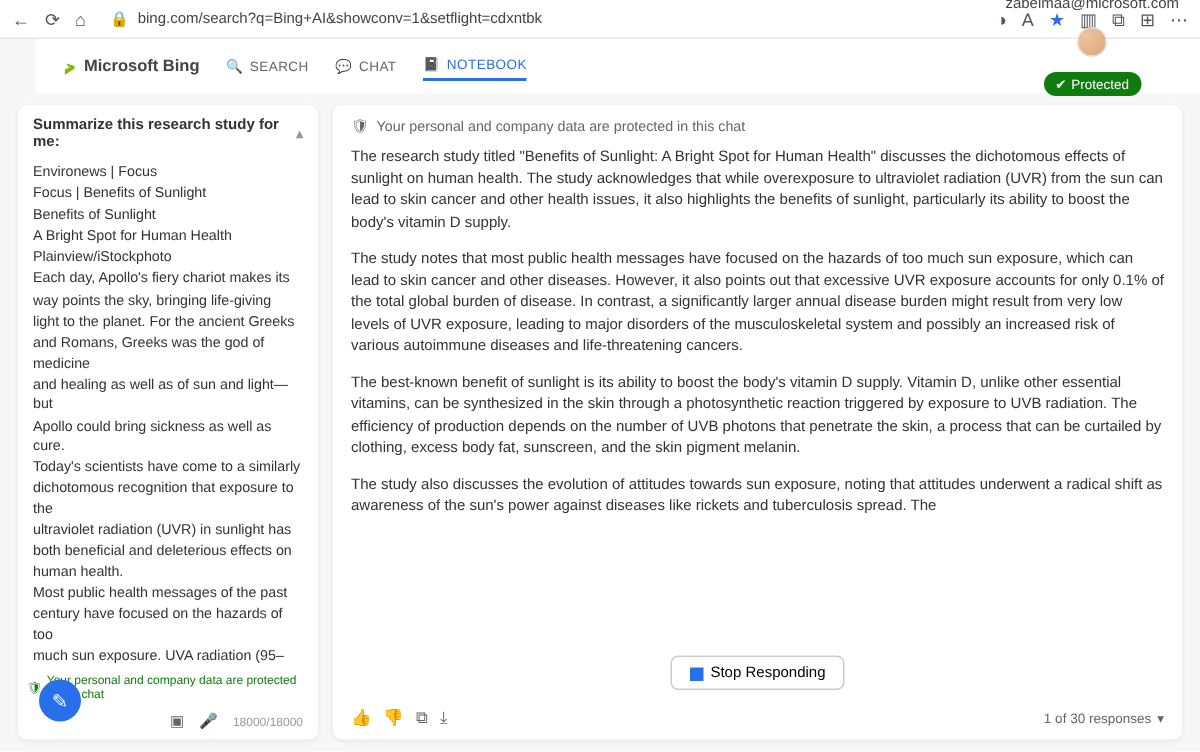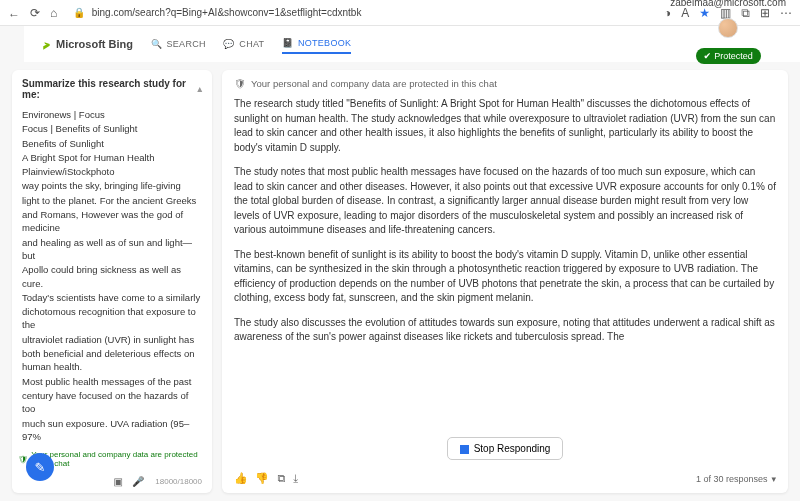--- a/index.html
+++ b/index.html
@@ -107,23 +107,24 @@
     <div class="left-head">
       <span>Summarize this research study for me:</span>
       <span class="caret icon">▴</span>
     </div>
     <div class="left-body" id="left-lines">
         <div>Environews | Focus</div>
         <div>Focus | Benefits of Sunlight</div>
         <div>Benefits of Sunlight</div>
         <div>A Bright Spot for Human Health</div>
         <div>Plainview/iStockphoto</div>
+        <div>Each day, Apollo's fiery chariot makes its</div>
         <div>way points the sky, bringing life-giving</div>
         <div>light to the planet. For the ancient Greeks</div>
-        <div>and Romans, However was the god of medicine</div>
+        <div>and Romans, Greeks was the god of medicine</div>
         <div>and healing as well as of sun and light—but</div>
         <div>Apollo could bring sickness as well as cure.</div>
         <div>Today's scientists have come to a similarly</div>
         <div>dichotomous recognition that exposure to the</div>
         <div>ultraviolet radiation (UVR) in sunlight has</div>
         <div>both beneficial and deleterious effects on human health.</div>
         <div>Most public health messages of the past</div>
         <div>century have focused on the hazards of too</div>
         <div>much sun exposure. UVA radiation (95–97%</div>
       </div>

